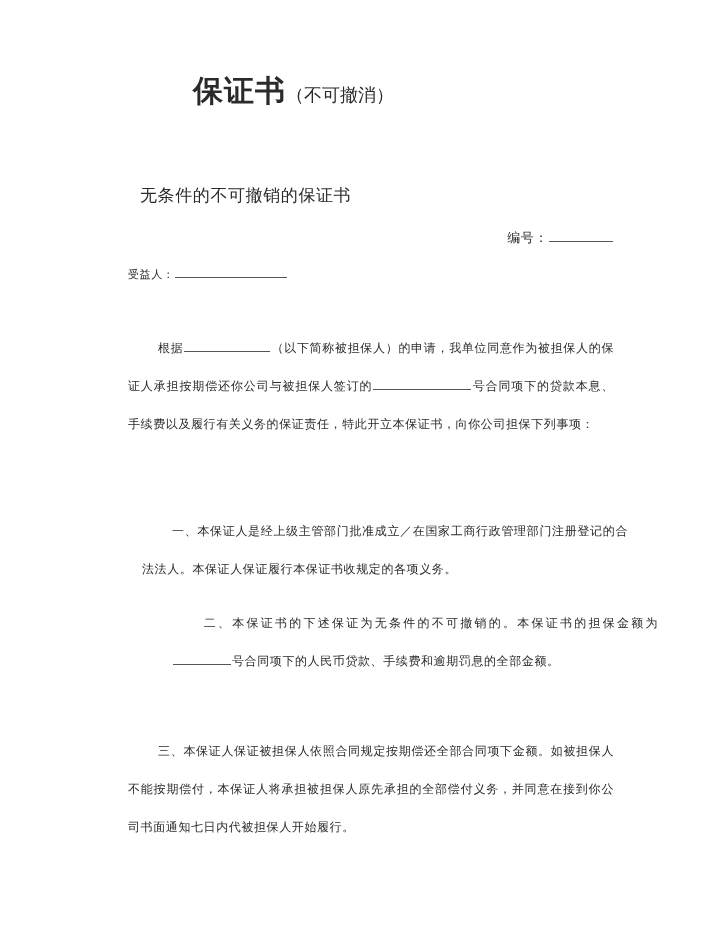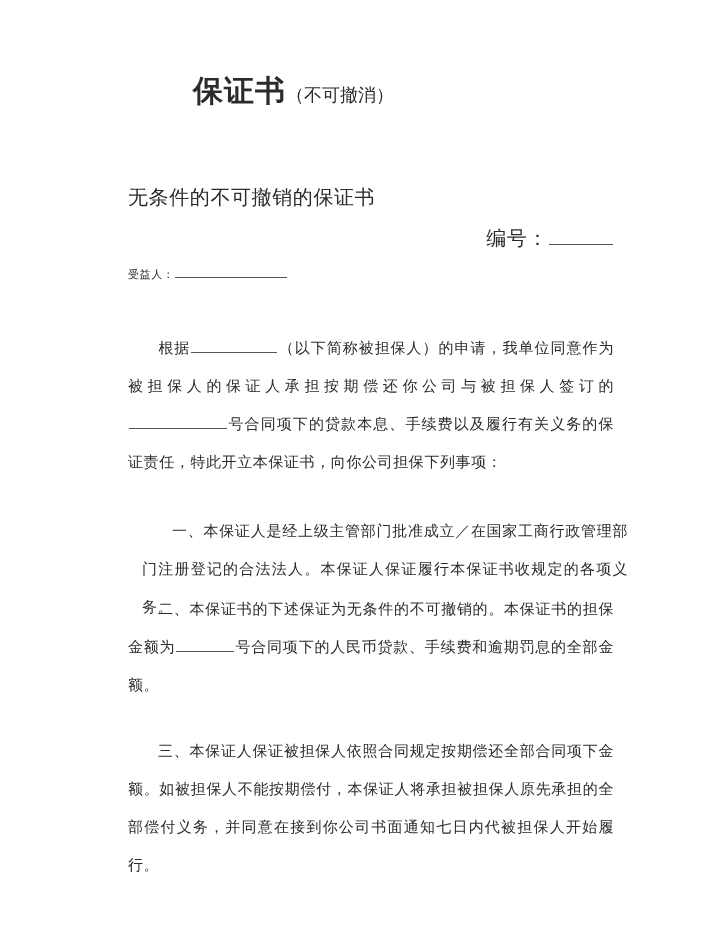--- a/index.html
+++ b/index.html
@@ -46,48 +46,49 @@
     font-weight: normal;
     letter-spacing: 0px;
     vertical-align: baseline;
   }
 
   
   .body-block {
     position: absolute;
     left: 128px;
     width: 486px;
-    font-size: 15px;
+    font-size: 12px;
     line-height: 38px;
     letter-spacing: 0.6px;
     text-align: justify;
     text-justify: inter-ideograph;
   }
 
   .indent { display: inline-block; width: 30px; }
 
   
   .subtitle-line {
     position: absolute;
-    left: 128px;
+    left: 140px;
     top: 186px;
-    font-size: 20px;
+    font-size: 17px;
     line-height: 22px;
     letter-spacing: 0.6px;
     white-space: nowrap;
+    font-family: Liberation Mono, monospace;
   }
 
   
   .serial-line {
     position: absolute;
     left: 0;
     top: 227px;
     width: 614px;
     text-align: right;
-    font-size: 20px;
+    font-size: 13px;
     line-height: 22px;
     letter-spacing: 0.6px;
     white-space: nowrap;
   }
 
   
   .beneficiary-line {
     position: absolute;
     left: 128px;
     top: 263px;
@@ -107,21 +108,21 @@
   }
   .blank-xs { width: 58px; }
   .blank-sm { width: 64px; }
   .blank-md { width: 86px; }
   .blank-lg { width: 98px; }
   .blank-xl { width: 112px; }
 
   
   #para-intro   { top: 329px; }
   #clause-one   { top: 512px; margin-left: 14px; }
-  #clause-two   { top: 590px; }
+  #clause-two   { top: 604px; margin-left: 44px; }
   #clause-three { top: 732px; }
 </style>
 </head>
 <body>
 
 <div class="page">
 
   <div class="doc-title">
     <span class="title-main">保证书</span><span class="title-sub">（不可撤消）</span>
   </div>

